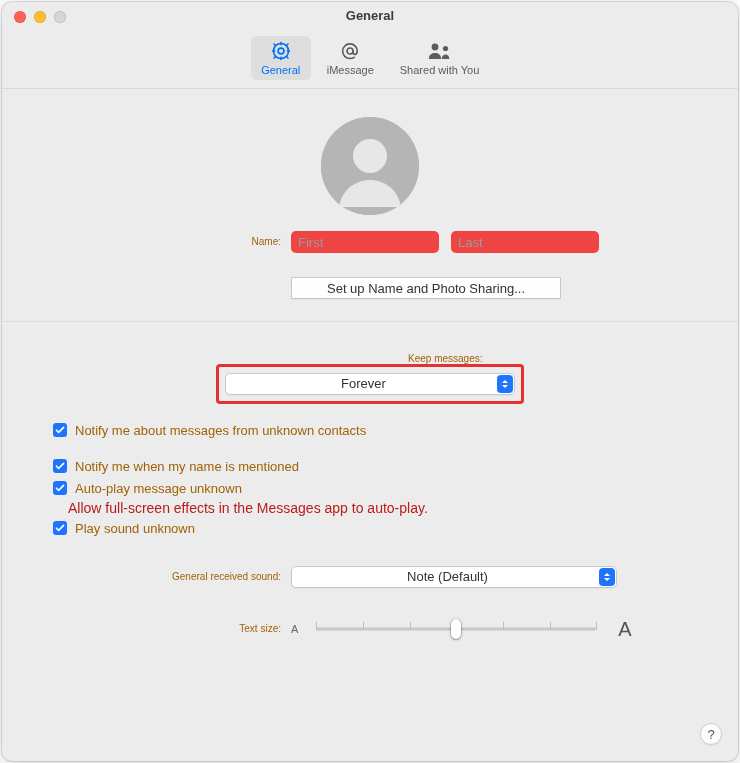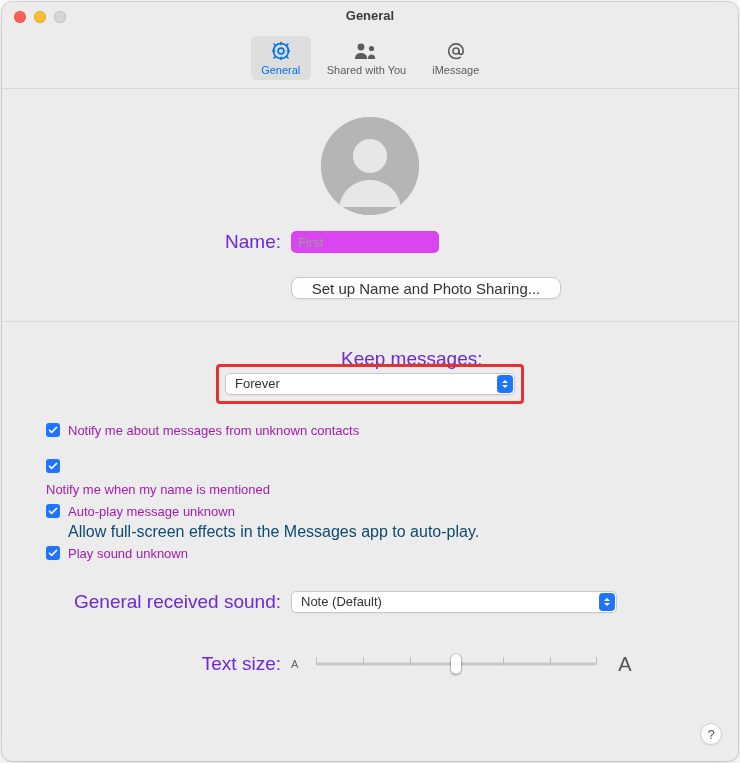--- a/index.html
+++ b/index.html
@@ -83,45 +83,45 @@
     background:#b5b5b5;
     display:flex;align-items:center;justify-content:center;
   }
 
   .row { display:flex; align-items:flex-start; margin-bottom:10px; }
   .row.center { align-items:center; }
   .rlabel {
     width: 245px;
     text-align: right;
     padding-right: 10px;
-    color:#6d28d9;
-    font-size:19px;
+    color:#a16207;
+    font-size:10px;
     line-height: 22px;
   }
   .rbody { flex:1; display:flex; flex-direction:column; gap:4px; }
   .hz { display:flex; gap:12px; }
 
   input.textfield {
     height:22px; padding: 1px 7px;
     font-size:13px;
     border:none;
     border-radius:5px;
-    background:#d946ef;
+    background:#ef4444;
     color:#333;
     width:148px;
   }
   input.textfield::placeholder { color:#9a9a9a; }
 
   button.push {
     height:22px;
     padding: 1px 0;
-    font-size:15px;
+    font-size:13px;
     background: linear-gradient(#fff,#fdfdfd);
     border:1px solid #c8c8c8;
-    border-radius:8px;
+    border-radius:1px;
     box-shadow: 0 1px 1px rgba(0,0,0,.04);
     color:#333;
   }
 
   .hr {
     border:none;
     border-top:1px solid #dcdcdc;
     margin: 22px -44px 26px;
   }
 
@@ -131,21 +131,21 @@
     height:22px;
     width:290px;
     background:#fff;
     border:1px solid #c8c8c8;
     border-radius:5px;
     box-shadow: 0 1px 1px rgba(0,0,0,.04);
     padding: 0 22px 0 9px;
     font-size:13px;
     line-height:20px;
     color:#333;
-    display:flex;align-items:center;
+    display:flex;align-items:center;justify-content:center;
   }
   .popup .stepper {
     position:absolute; right:1px; top:1px;
     width:16px;height:18px;
     background:#1e74ff;
     border-radius:4px;
     display:flex;flex-direction:column;align-items:center;justify-content:center;
   }
   .popup .stepper::before,
   .popup .stepper::after {
@@ -160,33 +160,34 @@
   .highlight-box {
     border:3px solid #e53131;
     border-radius:4px;
     padding:6px 6px;
     margin: -6px -6px;
     display:inline-block;
   }
 
   .chk {
     display:flex; align-items:flex-start; gap:8px;
-    font-size:13px; color:#a21caf;
+    font-size:13px; color:#a16207;
     line-height:18px;
-  }
-  .chk + .chk { margin-top: 14px; flex-direction: column; }
+    margin-left:7px;
+  }
+  .chk + .chk { margin-top: 14px; }
   .box {
     flex:none;
     width:14px;height:14px;border-radius:3px;
     background:#1e74ff;
     margin-top:1px;
     display:flex;align-items:center;justify-content:center;
   }
   .box svg{display:block;}
-  .subtext { color:#0c4a6e; font-size:16px; margin:2px 0 0 22px; }
+  .subtext { color:#b91c1c; font-size:14px; margin:2px 0 0 22px; }
 
   
   .slider {
     position:relative;
     width:280px;
     height:26px;
   }
   .track {
     position:absolute; left:0; right:0; top:50%;
     height:3px; background:#c7c7c7; border-radius:2px;
@@ -234,57 +235,58 @@
         <svg width="24" height="22" viewBox="0 0 24 24" fill="none" stroke="#0070f5" stroke-width="1.8">
           <circle cx="12" cy="12" r="3.2"></circle>
           <path d="M12 2.8v2.2M12 19v2.2M4.4 4.4l1.6 1.6M18 18l1.6 1.6M2.8 12h2.2M19 12h2.2M4.4 19.6l1.6-1.6M18 6l1.6-1.6" stroke-linecap="round"></path>
           <circle cx="12" cy="12" r="8.2"></circle>
         </svg>
       </span>
       <span class="lbl">General</span>
     </div>
     <div class="tbitem">
       <span class="tbicon">
+        <svg width="24" height="22" viewBox="0 0 24 24" fill="none" stroke="#5c5c5c" stroke-width="1.8">
+          <circle cx="12" cy="12" r="3.3"></circle>
+          <path d="M15.3 12v1.6c0 1.3.9 2.1 2 2.1 1.5 0 2.5-1.4 2.5-3.7 0-4.6-3.4-7.8-7.8-7.8-4.6 0-8 3.5-8 8s3.4 8 8 8c1.8 0 3.4-.5 4.6-1.3" stroke-linecap="round"></path>
+        </svg>
+      </span>
+      <span class="lbl">iMessage</span>
+    </div>
+    <div class="tbitem">
+      <span class="tbicon">
         <svg width="26" height="22" viewBox="0 0 26 22" fill="#5c5c5c">
           <circle cx="8" cy="7" r="3.4"></circle>
           <path d="M2 18c0-3 2.7-5 6-5s6 2 6 5v1H2z"></path>
           <circle cx="18.5" cy="8.5" r="2.6"></circle>
           <path d="M14.8 18c.4-2.2 2-3.6 3.7-3.6 2 0 3.7 1.5 3.7 3.8v.8h-7.4z"></path>
         </svg>
       </span>
       <span class="lbl">Shared with You</span>
     </div>
-    <div class="tbitem">
-      <span class="tbicon">
-        <svg width="24" height="22" viewBox="0 0 24 24" fill="none" stroke="#5c5c5c" stroke-width="1.8">
-          <circle cx="12" cy="12" r="3.3"></circle>
-          <path d="M15.3 12v1.6c0 1.3.9 2.1 2 2.1 1.5 0 2.5-1.4 2.5-3.7 0-4.6-3.4-7.8-7.8-7.8-4.6 0-8 3.5-8 8s3.4 8 8 8c1.8 0 3.4-.5 4.6-1.3" stroke-linecap="round"></path>
-        </svg>
-      </span>
-      <span class="lbl">iMessage</span>
-    </div>
   </div>
 
   <div class="content">
 
     <div class="avatar-wrap">
       <div class="avatar">
         <svg width="98" height="98" viewBox="0 0 98 98">
           <circle cx="49" cy="49" r="49" fill="#b5b5b5"></circle>
           <circle cx="49" cy="39" r="17" fill="#e7e7e7"></circle>
           <path d="M18 90c3-18 17-27 31-27s28 9 31 27" fill="#e7e7e7"></path>
         </svg>
       </div>
     </div>
 
     <div class="row center">
       <div class="rlabel">Name:</div>
       <div class="rbody">
         <div class="hz">
           <input class="textfield" placeholder="First" style="">
+          <input class="textfield" placeholder="Last" style="">
         </div>
       </div>
     </div>
 
     <div class="row" style="margin-top:24px;">
       <div class="rlabel"></div>
       <div class="rbody">
         <button class="push" style="width:270px;">Set up Name and Photo Sharing...</button>
       </div>
     </div>
@@ -349,21 +351,21 @@
     <div class="row center" style="margin-top:28px;">
       <div class="rlabel">General received sound:</div>
       <div class="rbody">
         <div class="popup" style="width:326px;">
           <span>Note (Default)</span>
           <span class="stepper"></span>
         </div>
       </div>
     </div>
 
-    <div class="row center" style="margin-top:38px;">
+    <div class="row center" style="margin-top:28px;">
       <div class="rlabel">Text size:</div>
       <div class="rbody">
         <div class="hz" style="align-items:center;">
           <span class="sizeA small">A</span>
           <div class="slider">
             <div class="track"></div>
             <div class="tick" style="left:0%"></div>
             <div class="tick" style="left:16.66%"></div>
             <div class="tick" style="left:33.33%"></div>
             <div class="tick" style="left:50%"></div>

